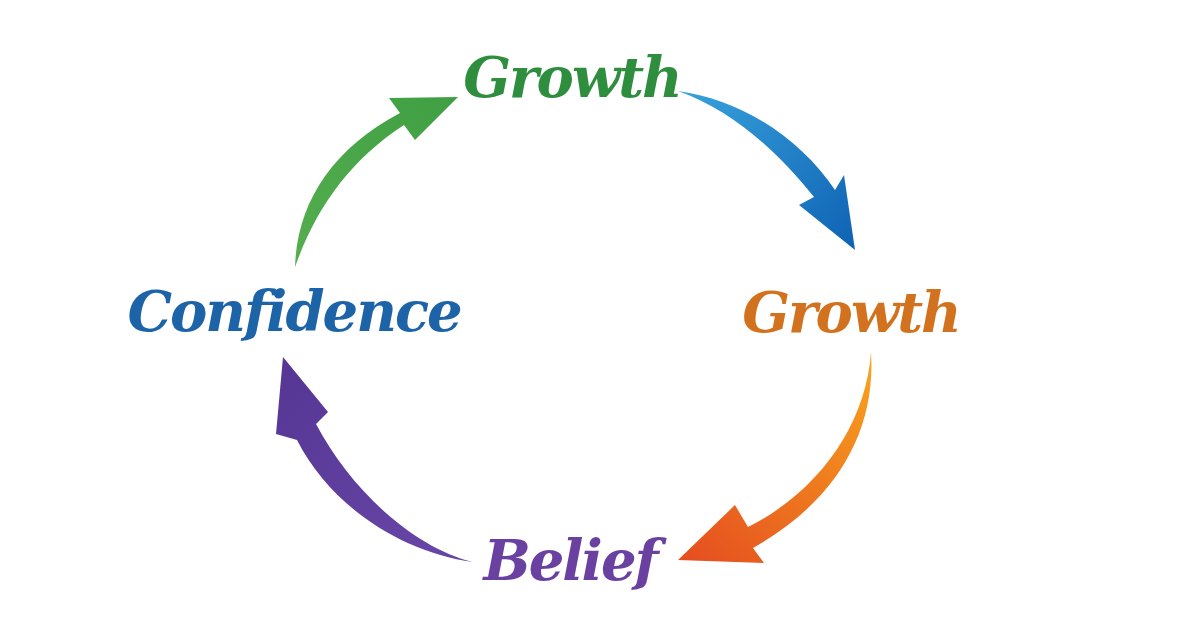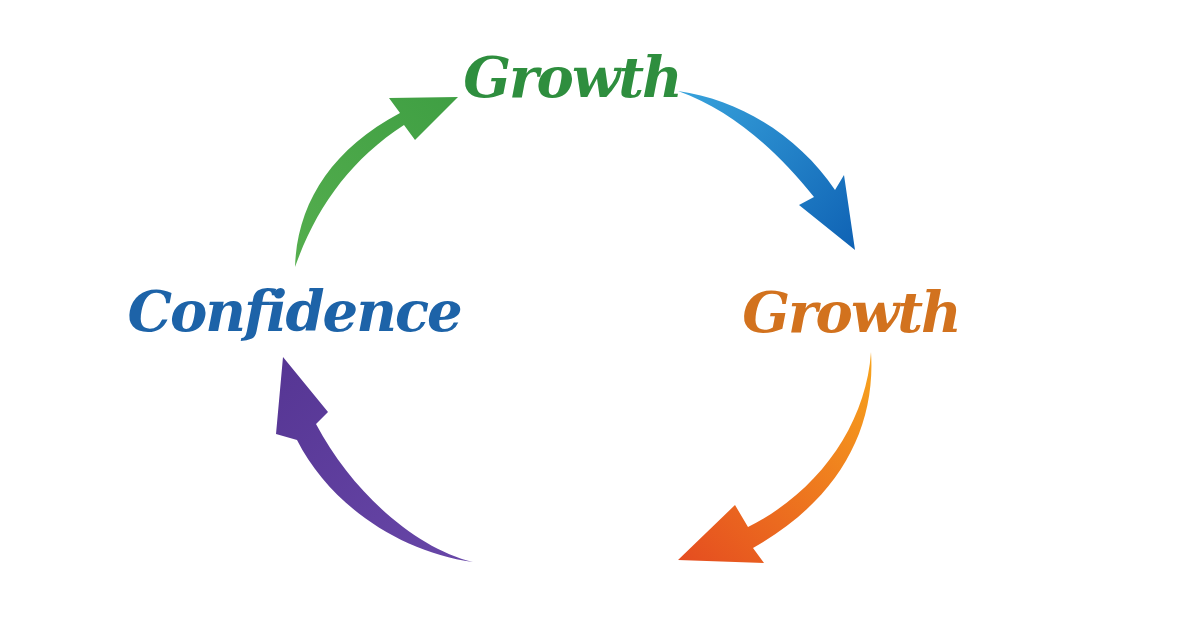--- a/index.html
+++ b/index.html
@@ -94,16 +94,17 @@
              L 283,357
              L 328,412
              L 316,424
              C 352,492 415,548 473,562 Z"></path>
   </svg>
 
   <div class="node-label label-growth" style="color: rgb(46, 142, 62);">Growth</div>
 
   <div class="node-label label-action" style="color: rgb(210, 114, 30);">Growth</div>
 
+  <div class="node-label label-belief" style="color: rgb(106, 65, 161);">Belief</div>
 
   <div class="node-label label-confidence" style="color: rgb(29, 99, 168); font-style: italic;">Confidence</div>
 
 </div>
 
 </body></html>

